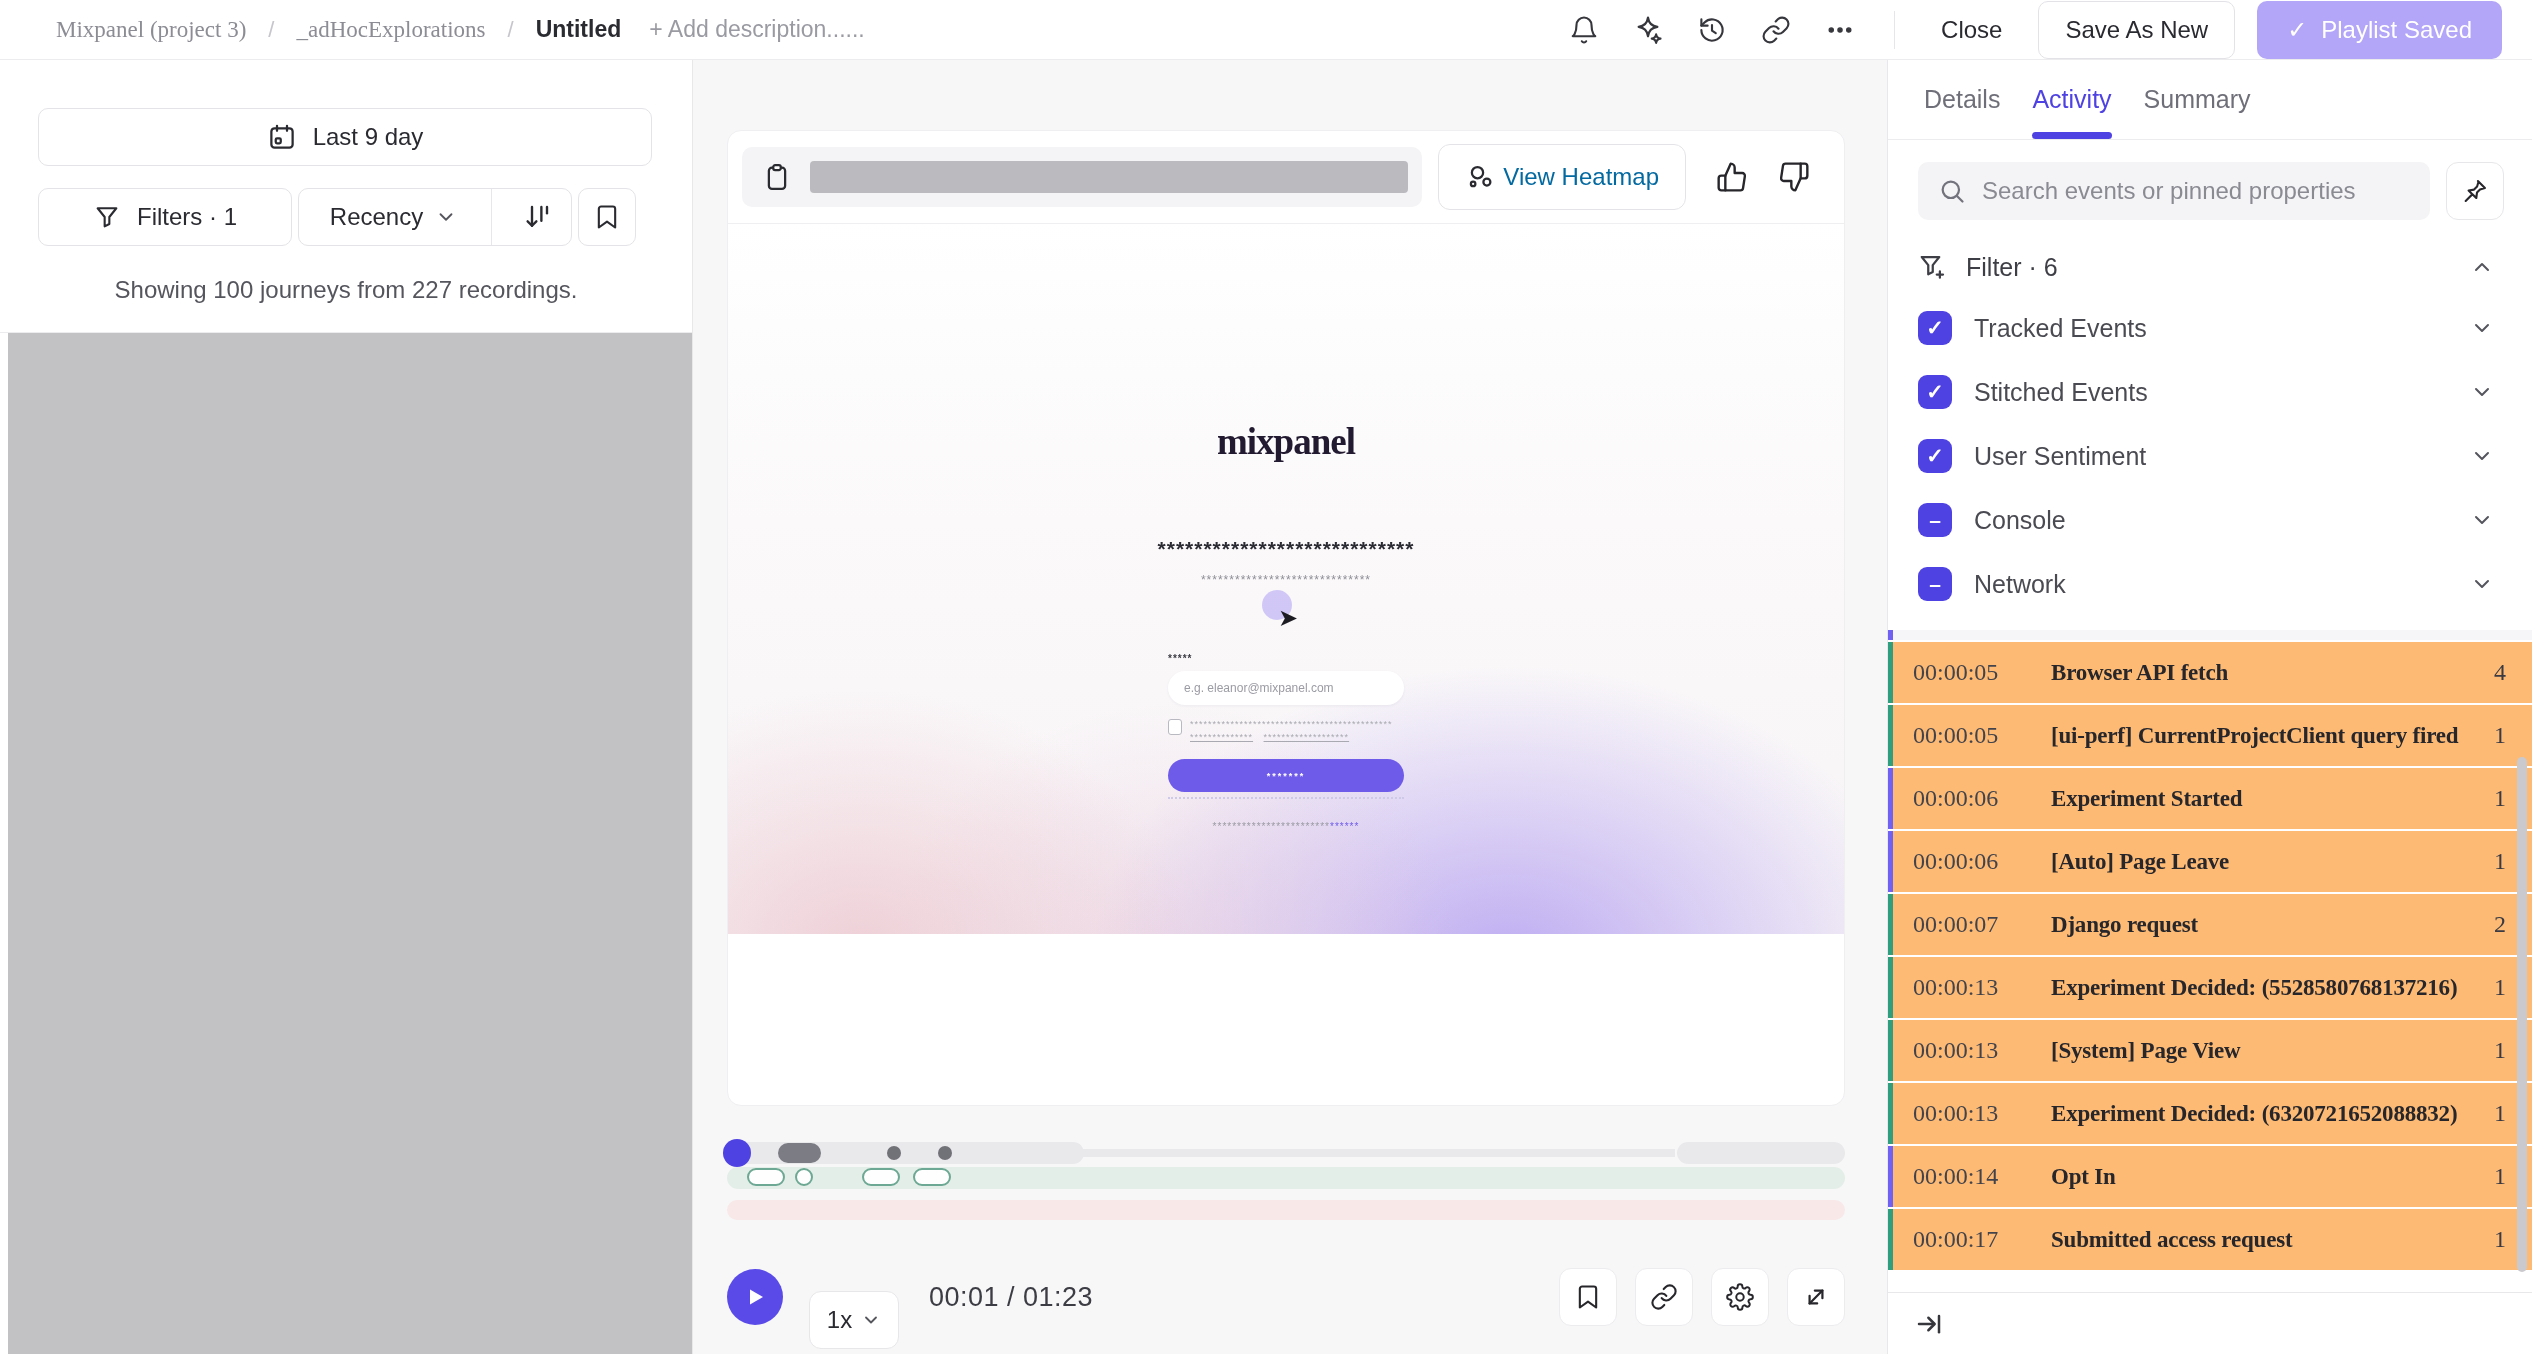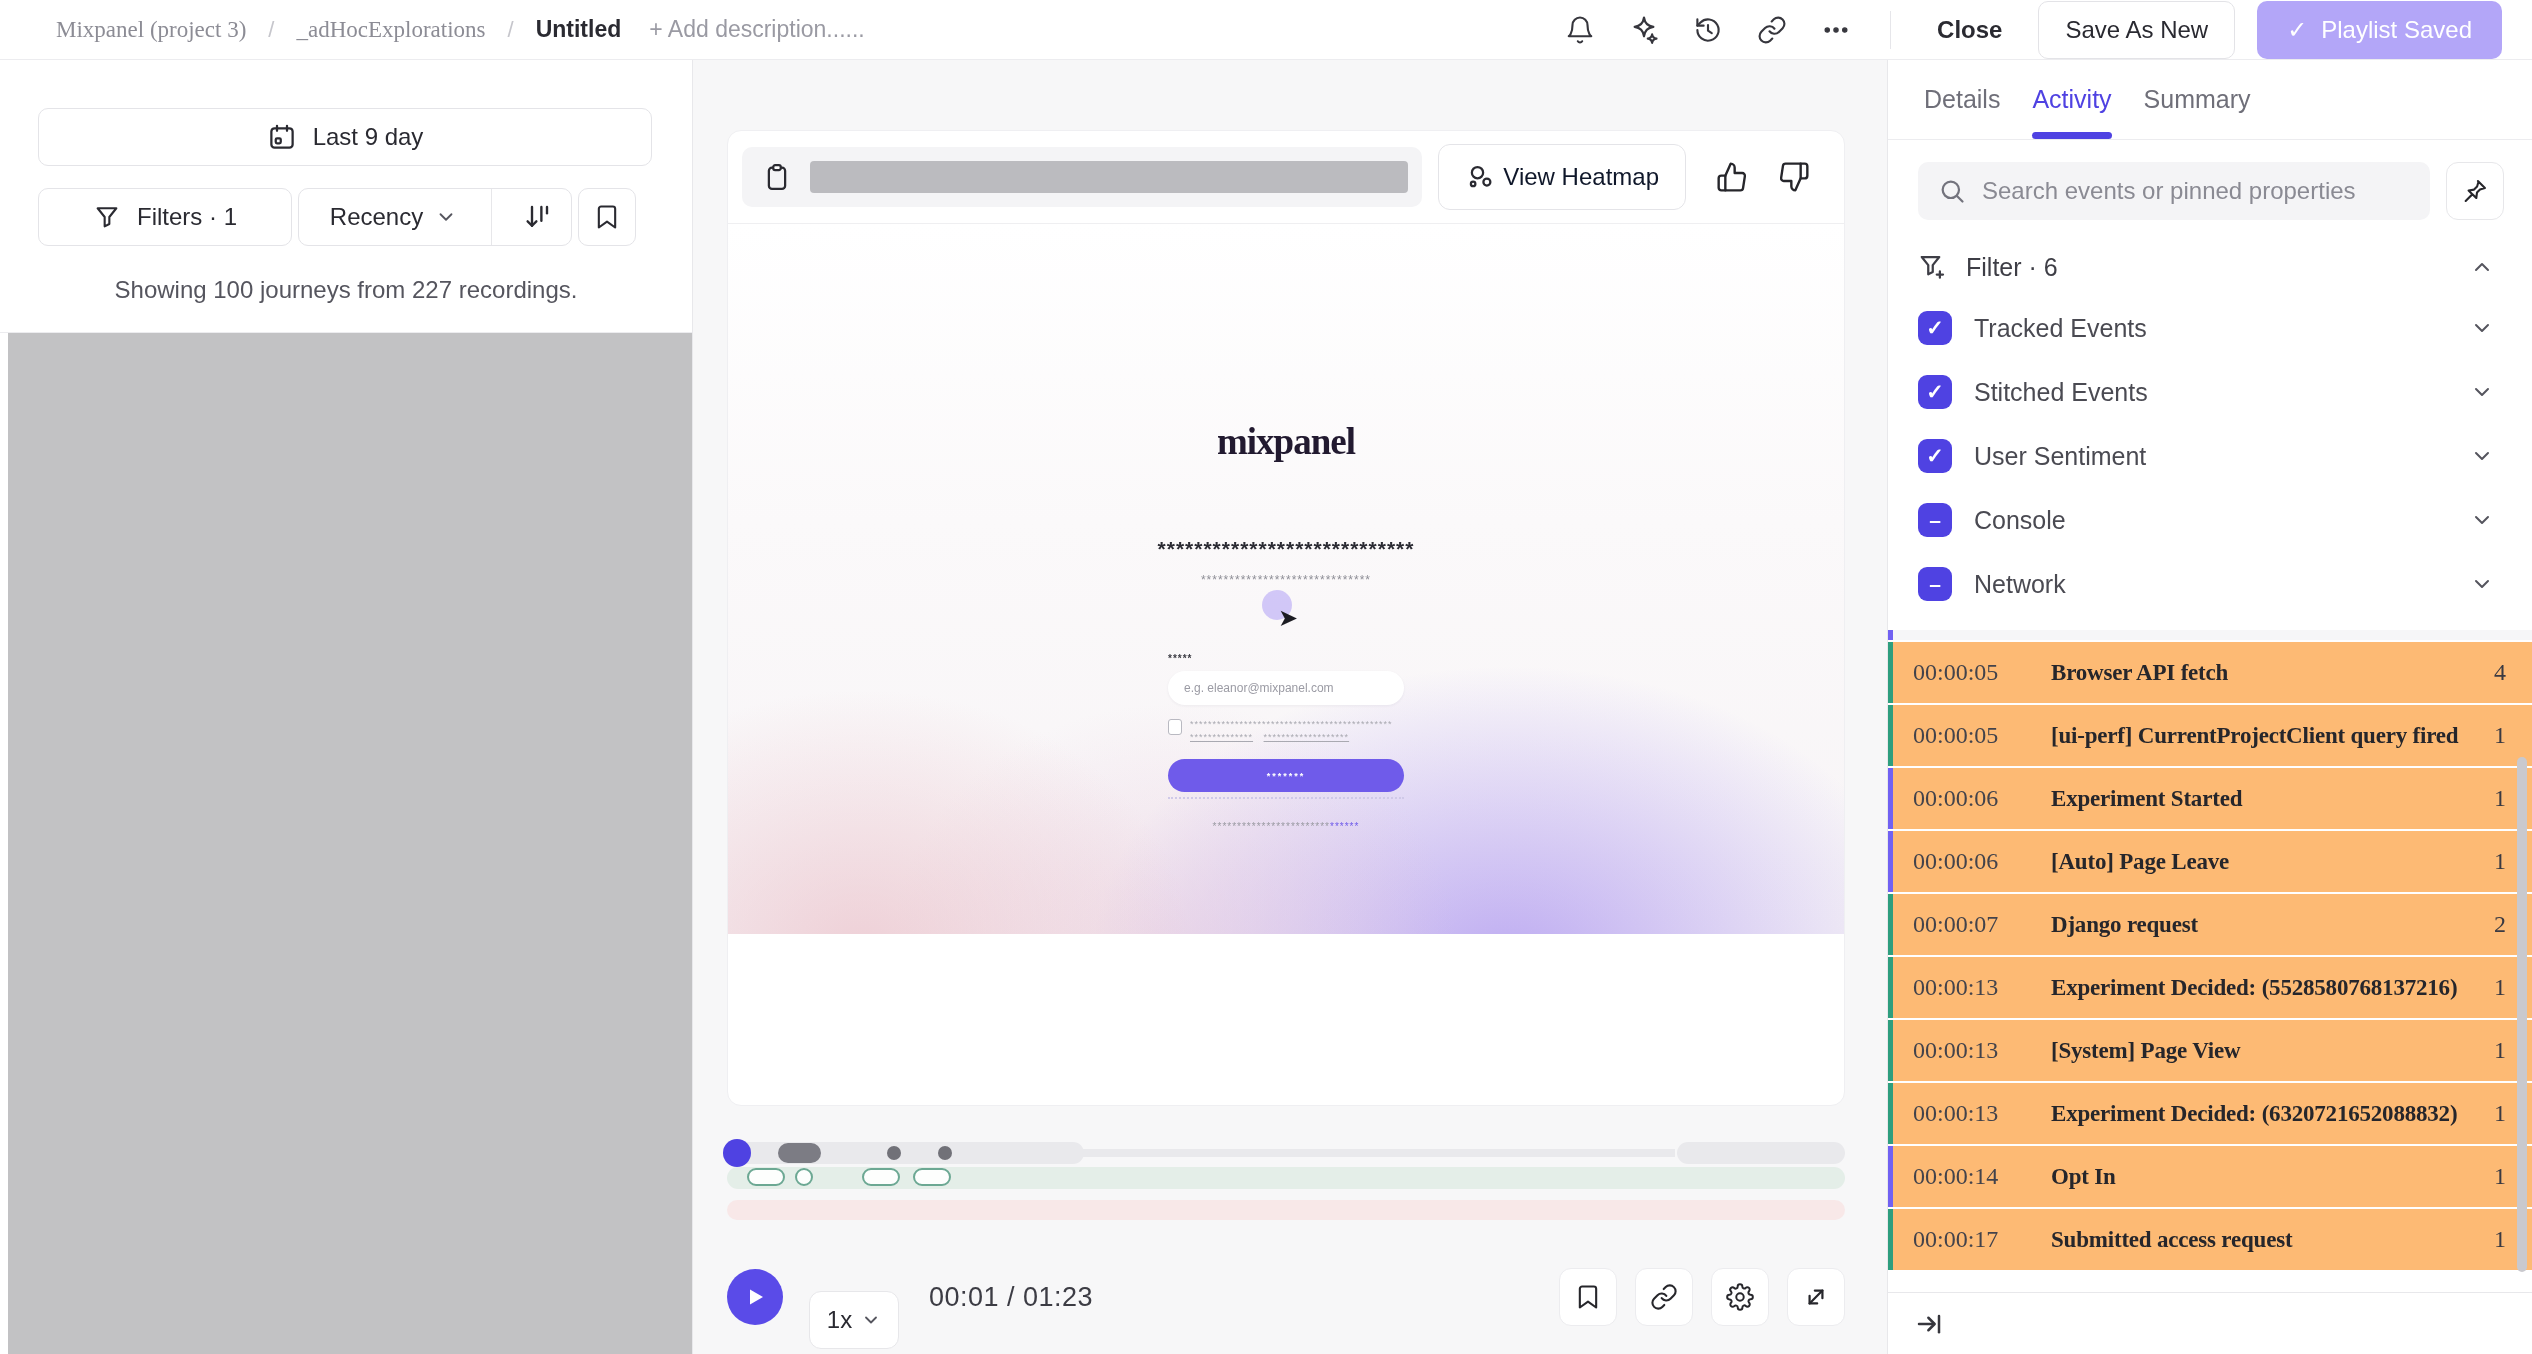--- a/index.html
+++ b/index.html
@@ -11,21 +11,21 @@
     display:flex; align-items:center; justify-content:space-between; padding:0 30px 0 56px; }
   .crumbs { display:flex; align-items:center; gap:22px; font-size:23px; }
   .crumb-muted { color:#8C8C95;font-family:Liberation Serif, serif; }
   .sep::before { content:"/"; color:#C6C6CC; font-size:22px; }
   .crumb-current { color:#2A2A31; font-weight:700; }
   .add-desc { color:#9A9AA3; margin-left:6px; }
   .top-actions { display:flex; align-items:center; }
   .icon-btn { background:none; border:none; padding:0 17px; cursor:pointer; display:flex; align-items:center; }
   .icon-btn svg { stroke:#36363D; }
   .v-div { width:1px; height:38px; background:#E6E6EA; margin:0 22px; }
-  .txt-btn { background:none; border:none; font-size:24px; font-weight:700; color:#2A2A31; padding:0 24px; cursor:pointer; font-family:inherit; }
+  .txt-btn { background:none; border:none; font-size:24px; font-weight:400; color:#2A2A31; padding:0 24px; cursor:pointer; font-family:inherit; }
   .ghost-btn { background:#fff; border:1px solid #E3E3E7; border-radius:10px; font-size:24px; font-weight:500;
     color:#2A2A31; padding:14px 26px; margin-left:12px; cursor:pointer; font-family:inherit; }
   .primary-btn { background:var(--playlist_button,#B3A6F8); border:none; border-radius:10px; font-size:24px; font-weight:500;
     color:#fff; padding:15px 30px; margin-left:22px; cursor:pointer; display:flex; align-items:center; gap:14px; font-family:inherit; }
 
   .main { display:flex; height:1294px; }
 
   
   .sidebar { width:693px; border-right:1px solid #E8E8EB; background:#fff; display:flex; flex-direction:column; }
   .pill-btn { background:#fff; border:1px solid #E4E4E8; border-radius:10px; height:58px;
@@ -44,21 +44,21 @@
   .gray-block { flex:1; margin-left:8px; background:#C2C2C4; }
 
   
   .center { flex:1; background:#F7F7F8; position:relative; }
   .player-card { position:absolute; left:34px; right:42px; top:70px; height:976px;
     background:#fff; border:1px solid #EFEFF2; border-radius:14px; overflow:hidden; }
   .url-row { display:flex; align-items:center; gap:16px; padding:13px 14px; }
   .url-box { flex:1; background:#F4F4F6; border-radius:10px; display:flex; align-items:center; gap:18px; padding:14px 14px 14px 20px; }
   .redacted-bar { flex:1; height:32px; background:var(--redacted_gray,#BBBBBF); border-radius:4px; }
   .heatmap-btn { display:flex; align-items:center; gap:8px; background:#fff; border:1px solid #E4E4E8;
-    border-radius:12px; padding:17px 26px; font-size:24px; font-weight:500; color:#0f172a; cursor:pointer; font-family:inherit; }
+    border-radius:12px; padding:17px 26px; font-size:24px; font-weight:500; color:#0369a1; cursor:pointer; font-family:inherit; }
   .thumbs { display:flex; align-items:center; gap:30px; padding:0 20px 0 14px; }
   .card-div { border-top:1px solid #EFEFF1; }
   .viewport { position:relative; height:710px; overflow:hidden;
     background:
       radial-gradient(42% 52% at 12% 102%, rgba(233,186,196,.62), rgba(233,186,196,0) 70%),
       radial-gradient(34% 46% at 40% 102%, rgba(228,192,216,.45), rgba(228,192,216,0) 75%),
       radial-gradient(52% 58% at 70% 104%, rgba(143,113,238,.55), rgba(143,113,238,0) 72%),
       linear-gradient(180deg,#FFFFFF 0%, #FBF9FA 42%, #F7F4F6 100%); }
   .replay-col { position:absolute; left:50%; transform:translateX(-50%); width:480px; top:0; text-align:center; }
   .mp-logo { margin-top:196px; font-family:"Liberation Serif", serif; font-weight:700; font-size:37px; color:#221A30; letter-spacing:-1px; }

